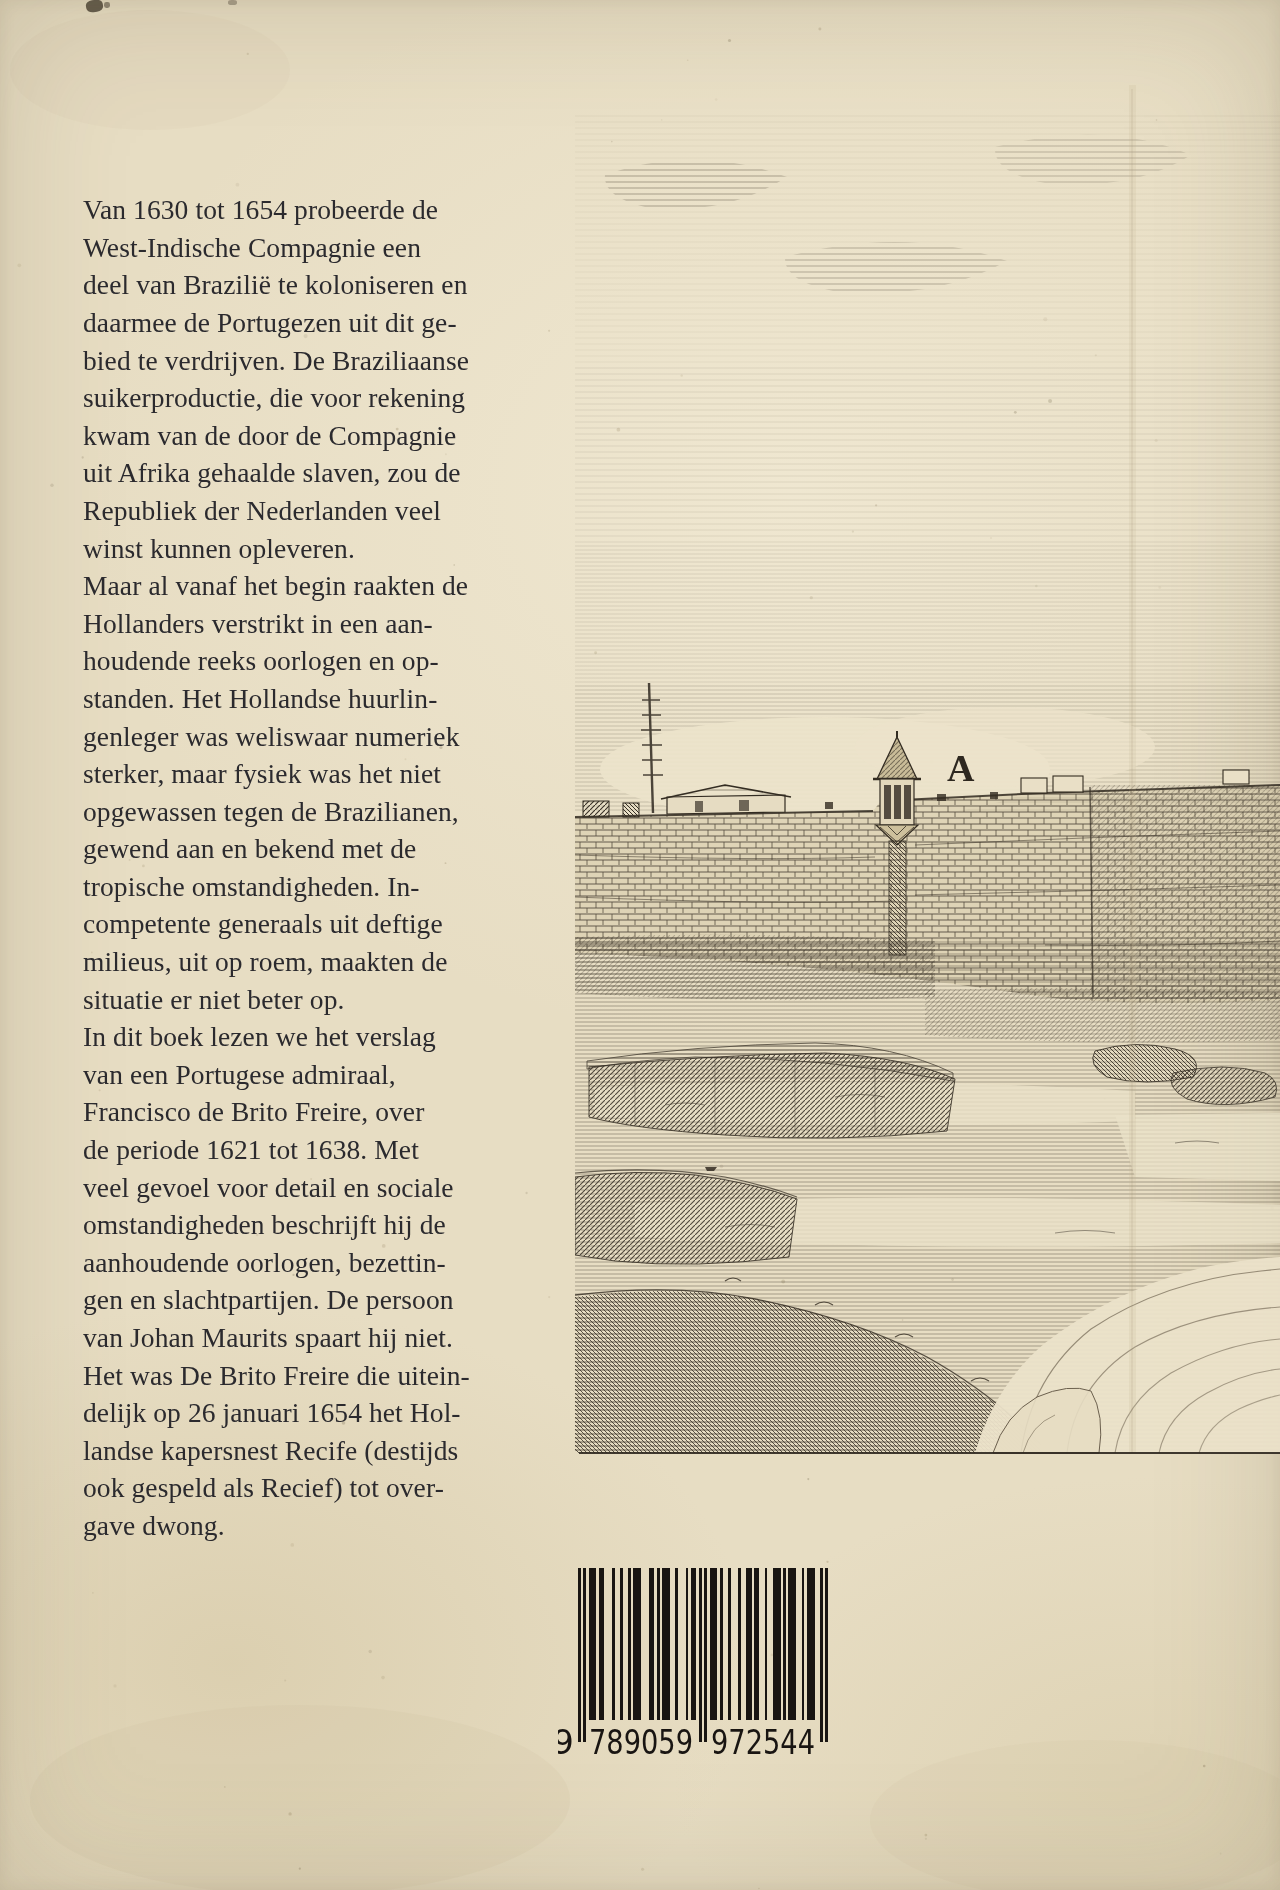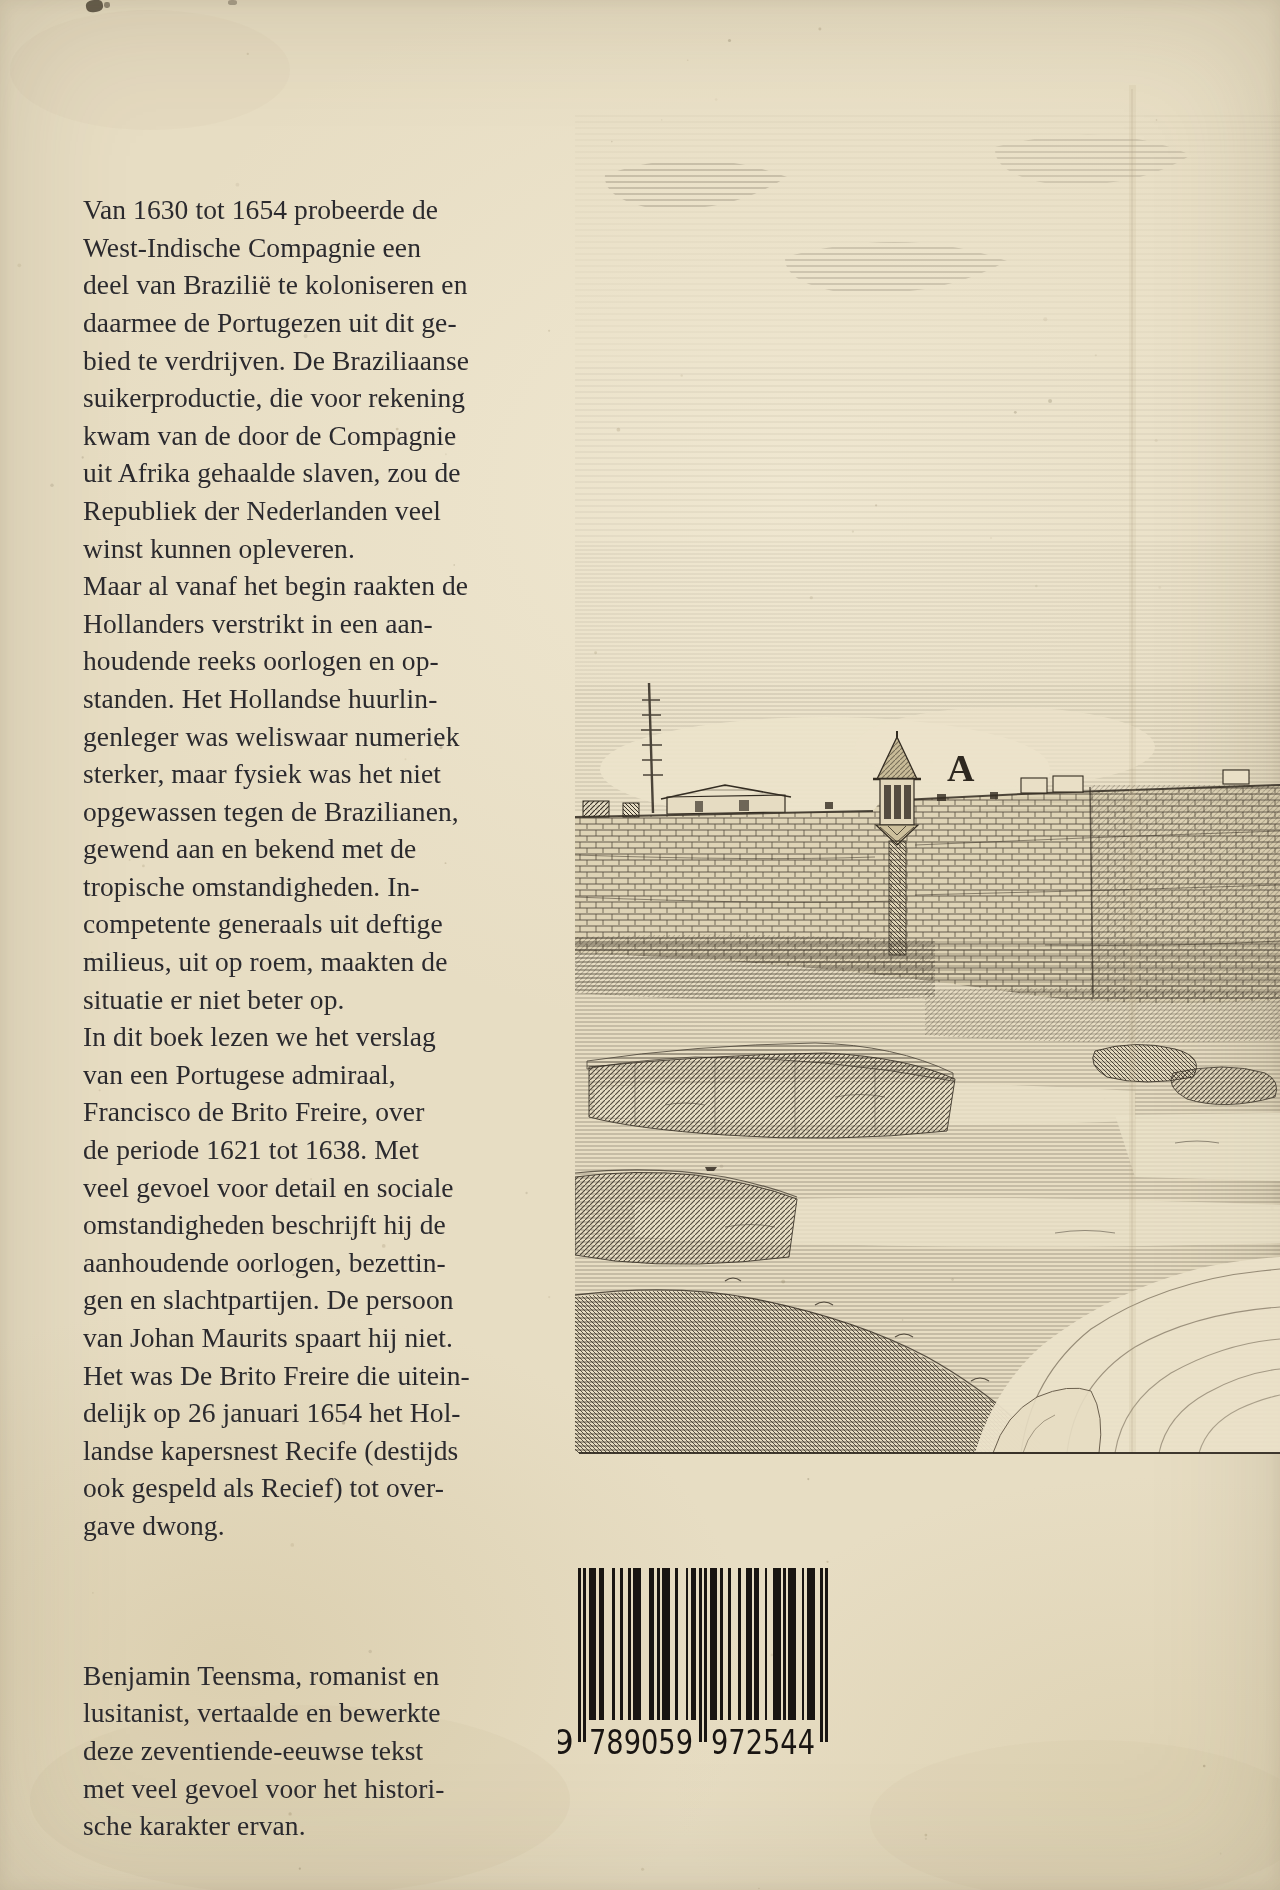--- a/index.html
+++ b/index.html
@@ -165,25 +165,20 @@
 veel gevoel voor detail en sociale
 omstandigheden beschrijft hij de
 aanhoudende oorlogen, bezettin-
 gen en slachtpartijen. De persoon
 van Johan Maurits spaart hij niet.
 Het was De Brito Freire die uitein-
 delijk op 26 januari 1654 het Hol-
 landse kapersnest Recife (destijds
 ook gespeld als Recief) tot over-
 gave dwong.</div>
-    <div class="bio-block">Benjamin Teensma, romanist en
-lusitanist, vertaalde en bewerkte
-deze zeventiende-eeuwse tekst
-met veel gevoel voor het histori-
-sche karakter ervan.</div>
   </div>
 
   <svg class="engraving" viewBox="0 0 705 1372" width="705" height="1372">
     <defs>
       <pattern id="hl4" width="9" height="4" patternUnits="userSpaceOnUse">
         <path d="M0 1 H9" stroke="#3d362b" stroke-width="0.8"></path>
       </pattern>
       <pattern id="hl6" width="9" height="6" patternUnits="userSpaceOnUse">
         <path d="M0 1 H9" stroke="#3d362b" stroke-width="0.7"></path>
       </pattern>

